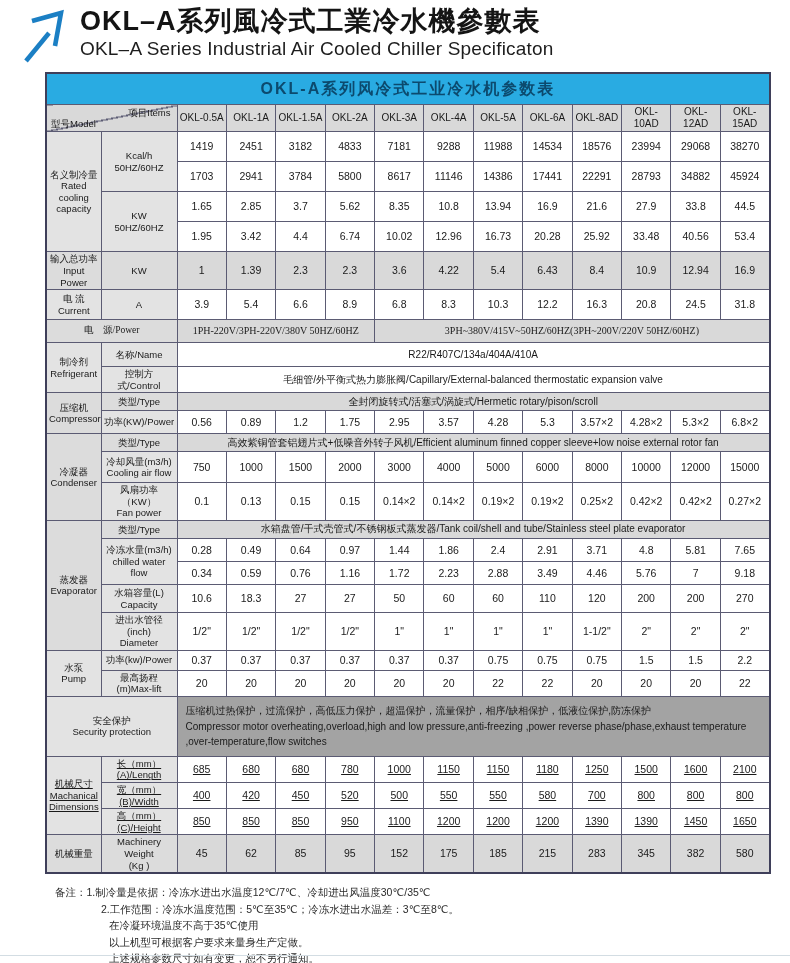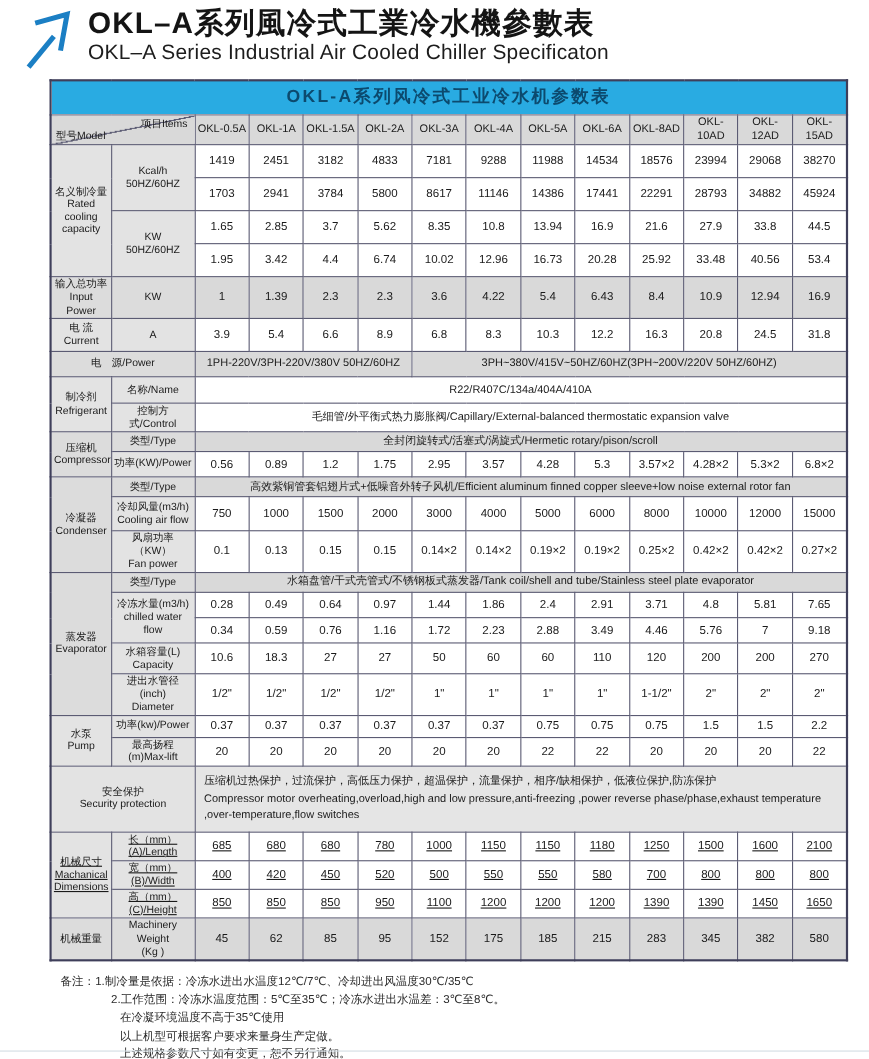--- a/index.html
+++ b/index.html
@@ -29,24 +29,24 @@
                 transparent calc(50% - 0.6px), #5b5b73 calc(50% - 0.6px),
                 #5b5b73 calc(50% + 0.6px), transparent calc(50% + 0.6px)); }
   .corner-model { position:absolute; left:4px; bottom:2px; font-size:9.5px; }
   .corner-items { position:absolute; right:6px; top:2px; font-size:9.5px; }
   td.c-cat, td.c-item { background:#e3e3e3; font-size:9.5px; white-space:pre-line; }
   td.c-val { background:#ffffff; }
   td.c-span { background:#ffffff; white-space:pre-line; font-size:10px; }
   td.c-span.left { text-align:left; padding:3px 8px; line-height:1.55; }
   tr.shade td { background:#d9d9d9; }
   tr.shade td.c-cat, tr.shade td.c-item { background:#dcdcdc; }
-  tr.k-security td.c-span { background:#e5e5e5;margin-left:24px; }
+  tr.k-security td.c-span { background:#a3a3a3;margin-left:24px; }
 
   tr.k-val td { height:27px; }
-  tr.k-power td { height:20px; }
+  tr.k-power td { height:20px;font-family:Liberation Serif, serif; }
   tr.k-name td { height:21px; }
   tr.k-type td { height:15px; }
   tr.k-cpower td { height:20px; }
   tr.k-flow td { height:28px; }
   tr.k-cw td { height:20px; }
   tr.k-tank td { height:25px; }
   tr.k-diam td { height:29px; }
   tr.k-pump td { height:17px; }
   tr.k-security td { height:53px; }
   tr.k-dim td { height:19px;text-decoration:underline; }

